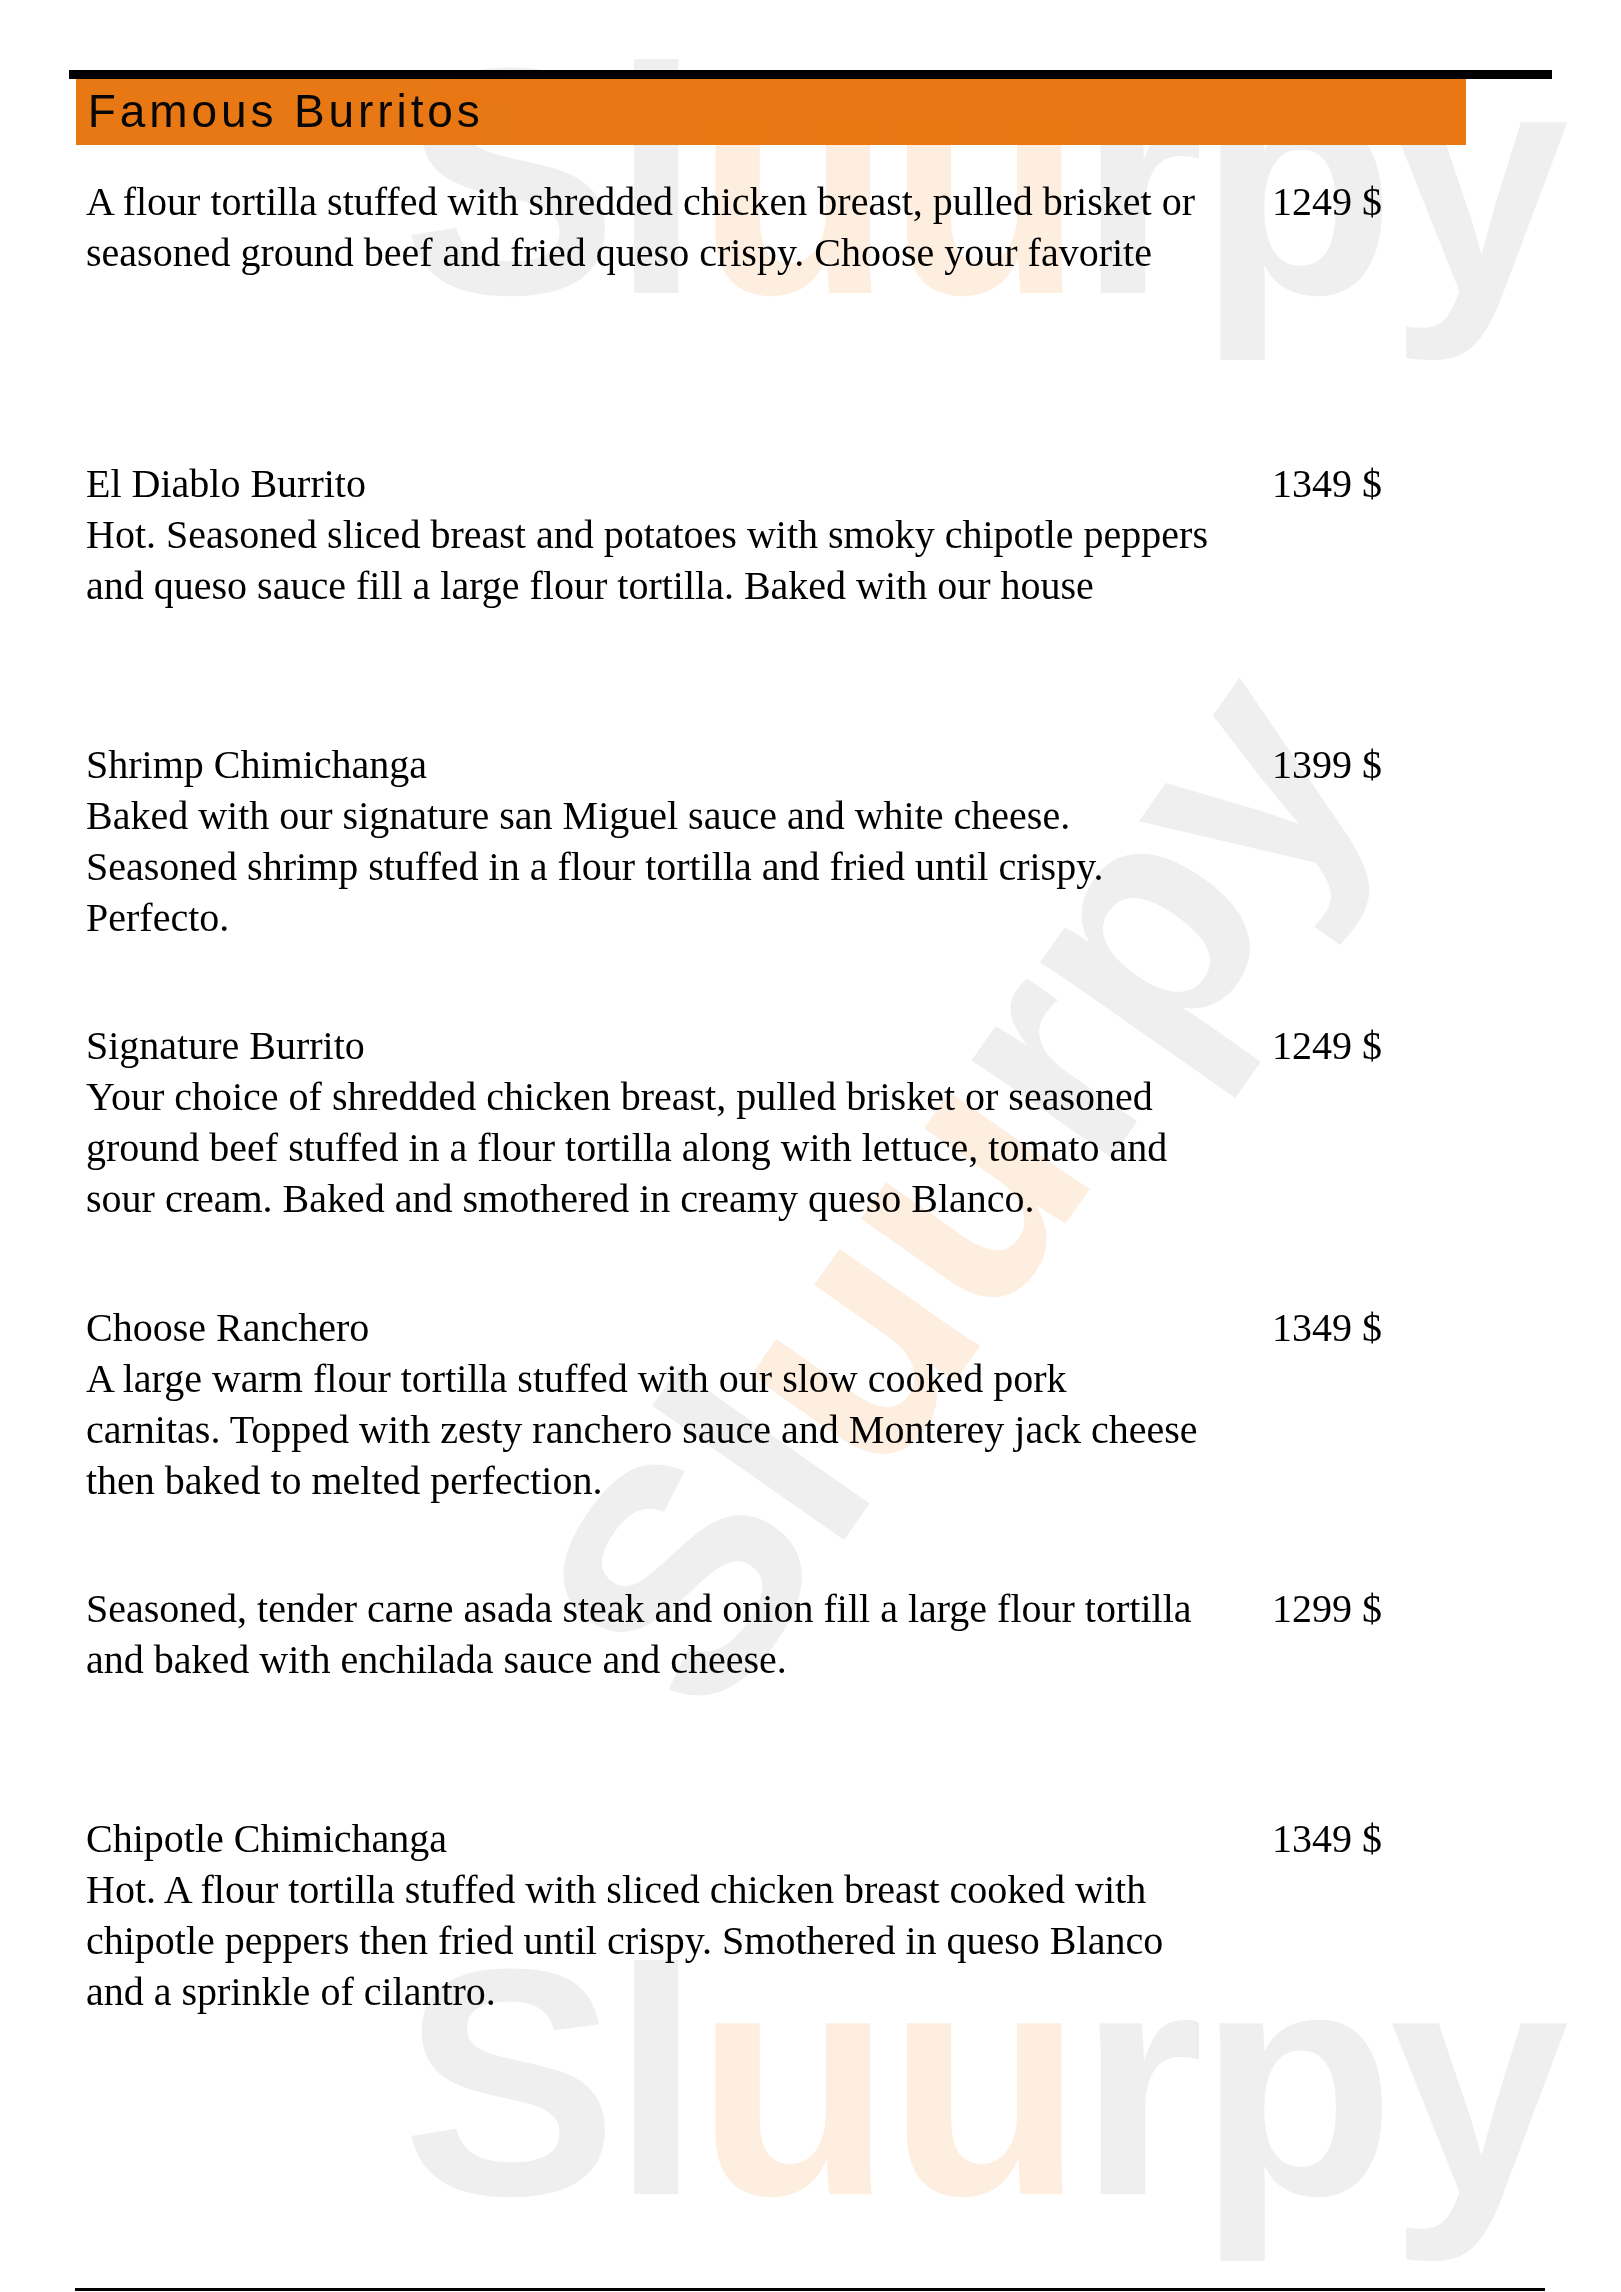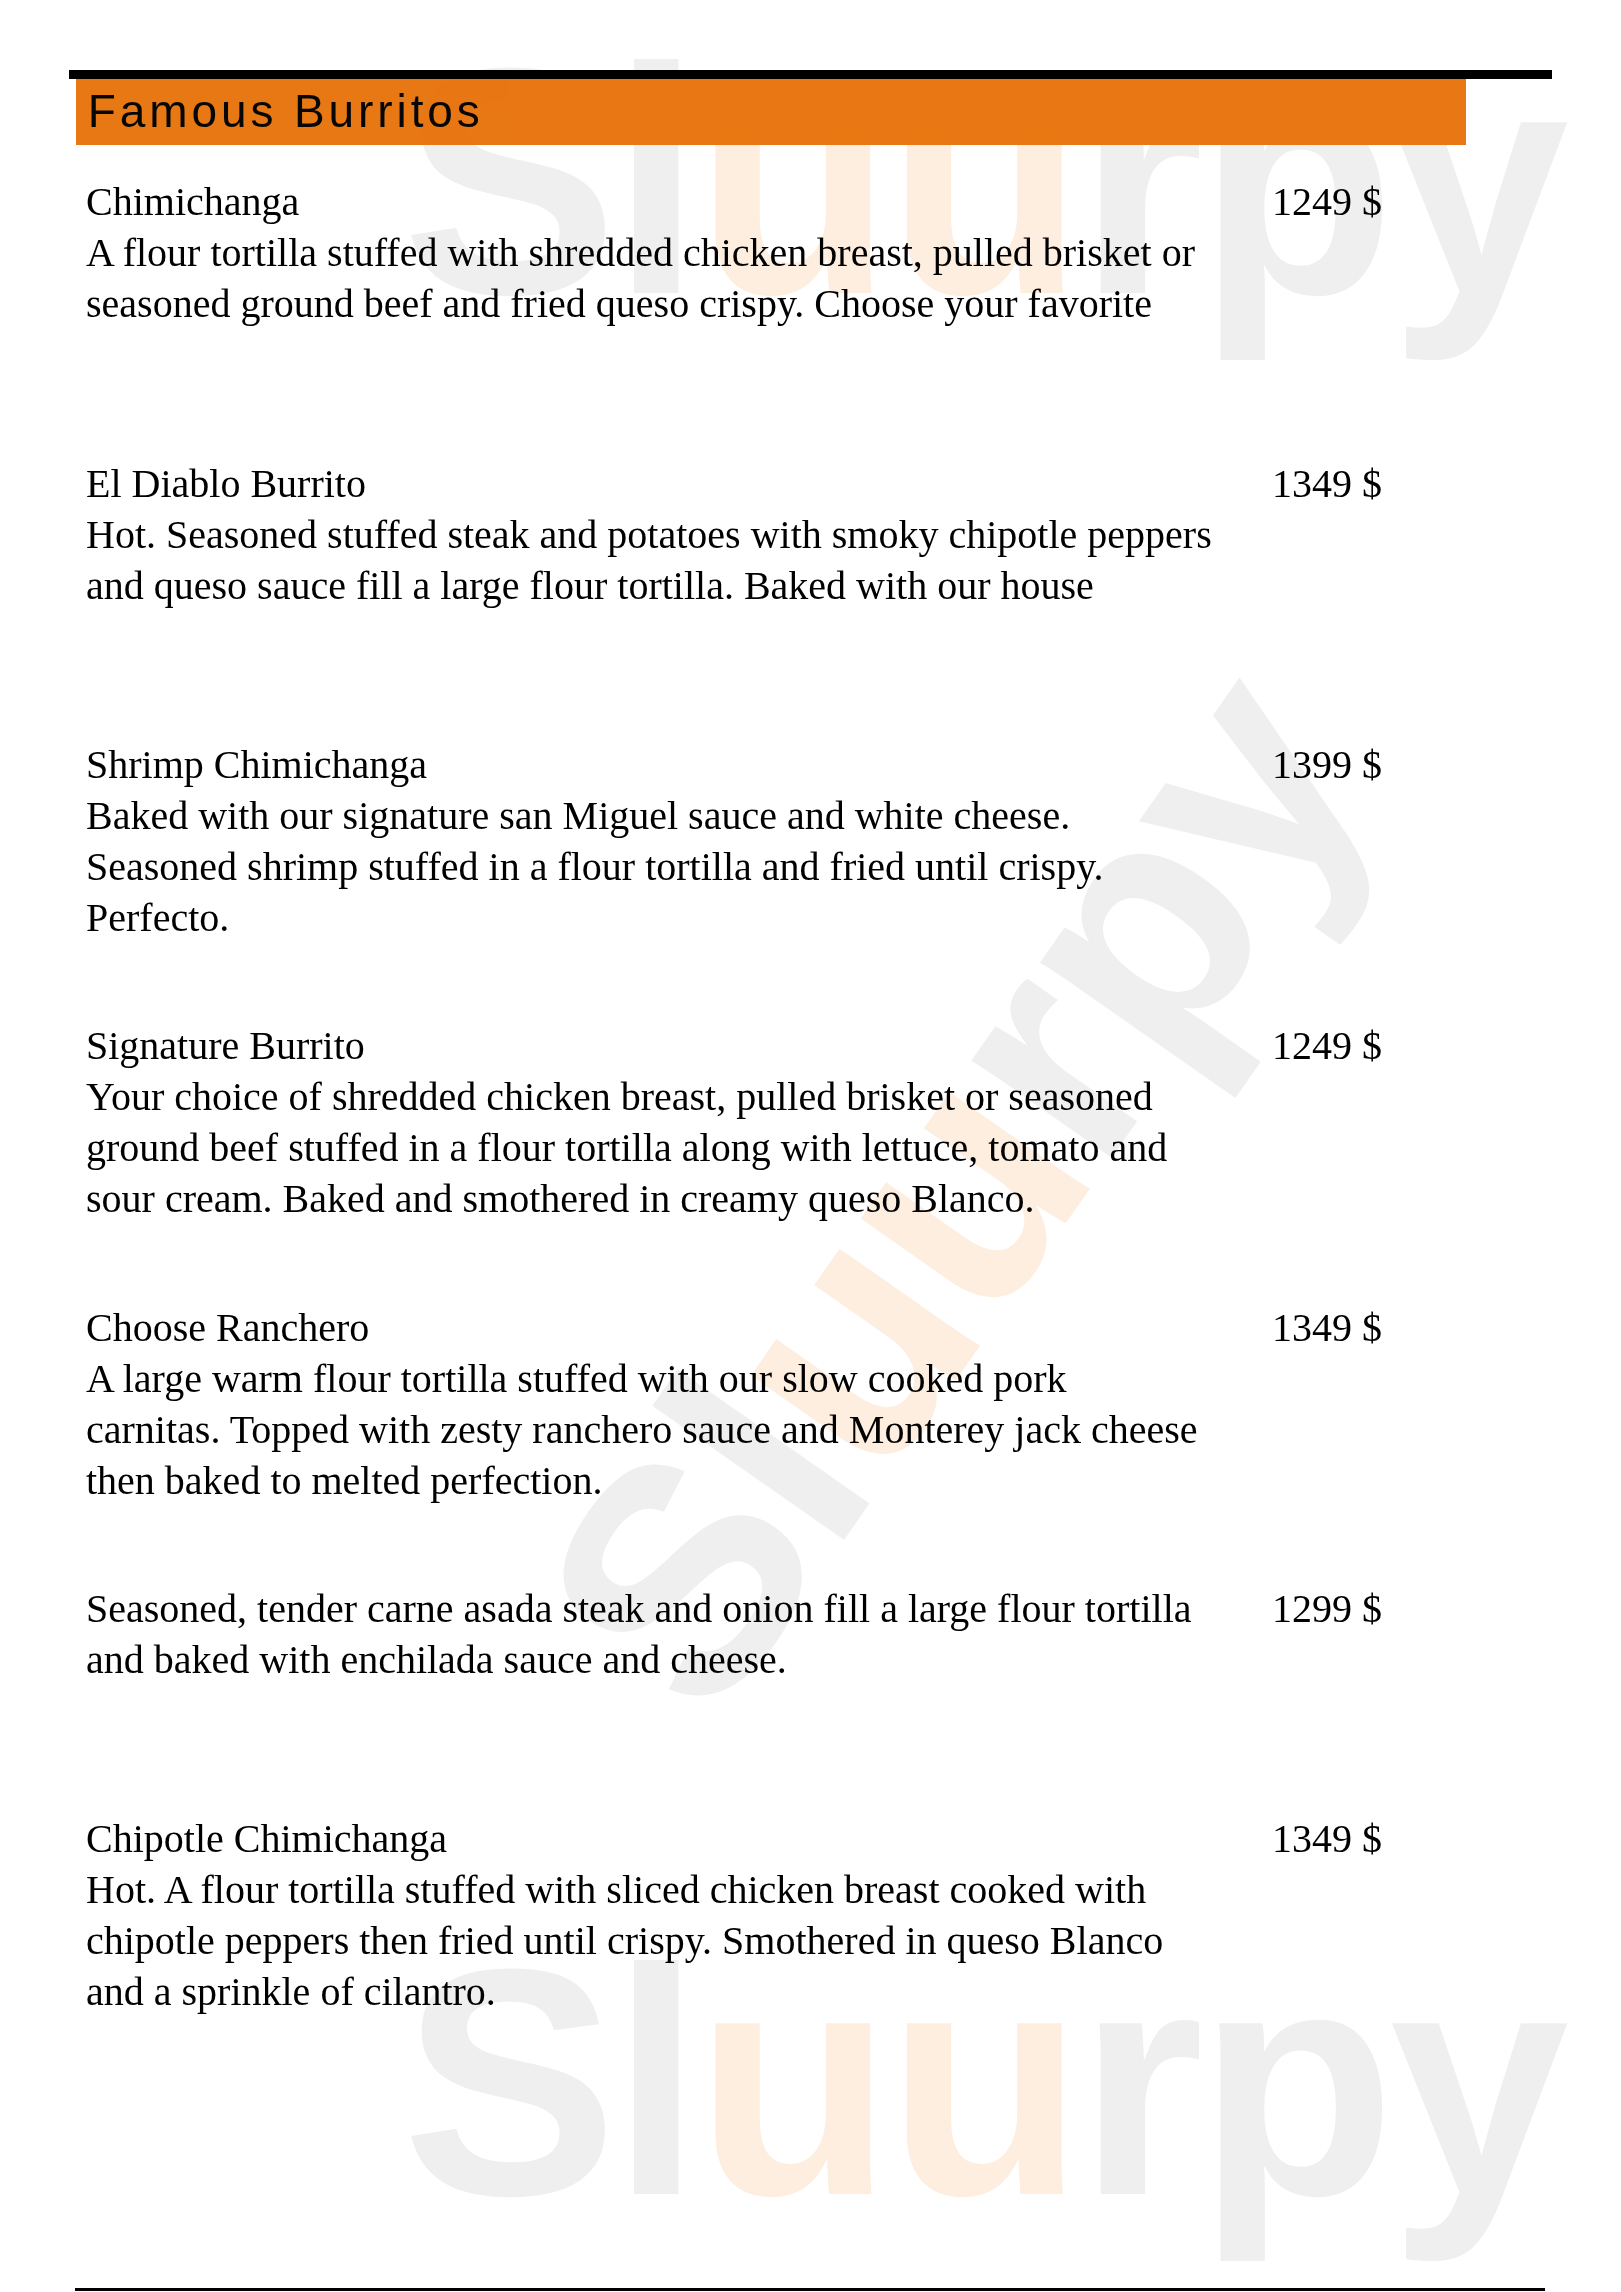--- a/index.html
+++ b/index.html
@@ -112,30 +112,29 @@
   <span class="wm-gray">Sl</span><span class="wm-orange">uu</span><span class="wm-gray">rpy</span>
 </div>
 
 <div class="top-rule"></div>
 <div class="section-header">
   <span class="section-title">Famous Burritos</span>
 </div>
 
 <div class="menu-items">
   <div class="menu-item" style="top:176px">
-    <span class="item-name">Chimichanga</span>
     <span class="item-price">1249 $</span>
     <span class="item-desc-line">A flour tortilla stuffed with shredded chicken breast, pulled brisket or</span>
     <span class="item-desc-line">seasoned ground beef and fried queso crispy. Choose your favorite</span>
   </div>
 
   <div class="menu-item" style="top:458px">
     <span class="item-name">El Diablo Burrito</span>
     <span class="item-price">1349 $</span>
-    <span class="item-desc-line">Hot. Seasoned stuffed steak and potatoes with smoky chipotle peppers</span>
+    <span class="item-desc-line">Hot. Seasoned sliced breast and potatoes with smoky chipotle peppers</span>
     <span class="item-desc-line">and queso sauce fill a large flour tortilla. Baked with our house</span>
   </div>
 
   <div class="menu-item" style="top:739px">
     <span class="item-name">Shrimp Chimichanga</span>
     <span class="item-price">1399 $</span>
     <span class="item-desc-line">Baked with our signature san Miguel sauce and white cheese.</span>
     <span class="item-desc-line">Seasoned shrimp stuffed in a flour tortilla and fried until crispy.</span>
     <span class="item-desc-line">Perfecto.</span>
   </div>

